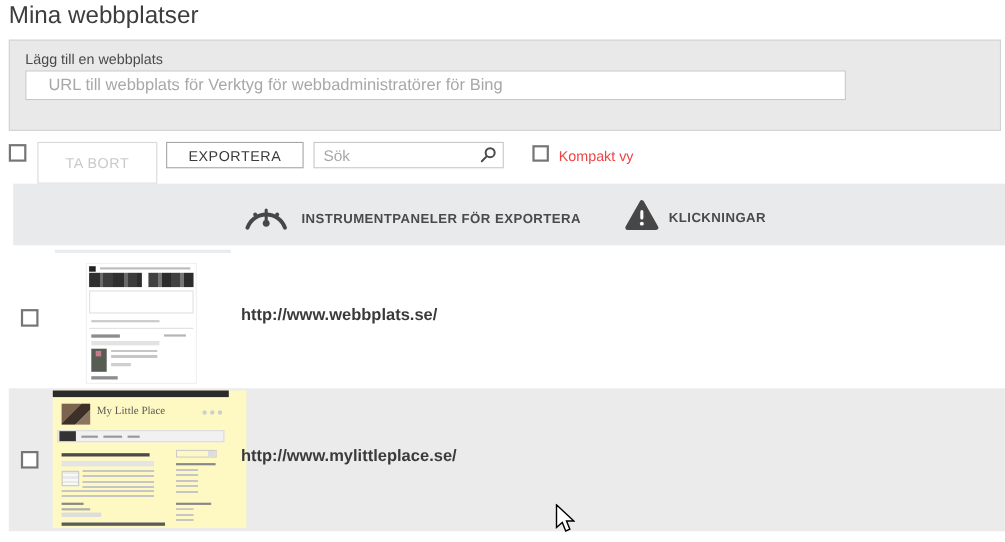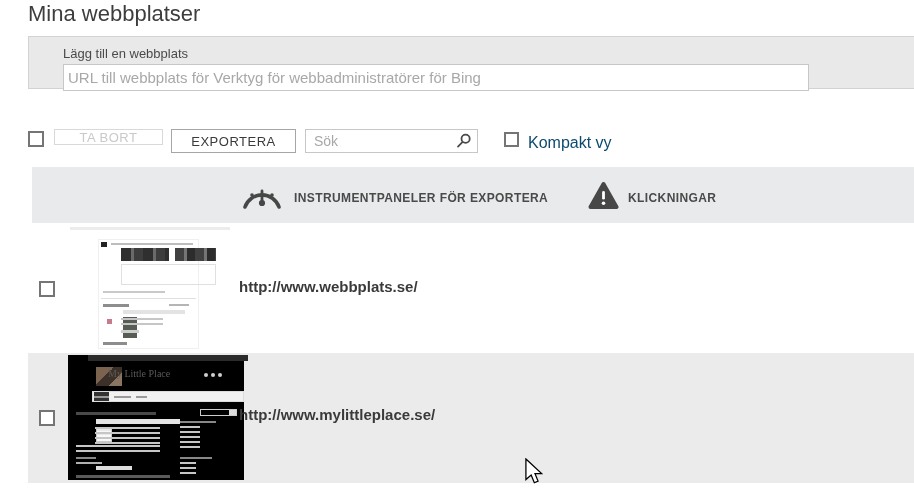--- a/index.html
+++ b/index.html
@@ -2,67 +2,67 @@
 <html><head>
 <meta charset="utf-8">
 <style>
   * { margin:0; padding:0; box-sizing:border-box; }
   html,body { width:914px; height:493px; }
   body {
     font-family:"Liberation Sans", sans-serif;
     background:#ffffff; color:#3a3a3a;
     position:relative; overflow:hidden;
   }
-  .abs { position:absolute;margin-left:20px; }
+  .abs { position:absolute; }
 
   
   #page-title { left:8px; top:1px; font-size:22px; font-weight:400; color:#3d3d3d; }
 
   
-  #add-panel { left:8px; top:36px; width:902px; height:53px; background:#e9e9e9; border:1px solid #d2d2d2; }
+  #add-panel { left:8px; top:36px; width:902px; height:83px; background:#e9e9e9; border:1px solid #d2d2d2; }
   #add-label { left:14px; top:9px; font-size:13px; color:#4a4a4a; }
   #add-input { left:14px; top:27px; width:746px; height:27px; border:1px solid #c7c7c7; background:#fff;
-               font-size:15px; padding:0 4px; color:#3a3a3a; font-family:"Liberation Sans",sans-serif; }
+               font-size:15px; padding:0 20px; color:#3a3a3a; font-family:"Liberation Sans",sans-serif; }
   #add-input::placeholder { color:#a8a8a8; opacity:1; }
   #add-button { left:769px; top:26px; width:113px; height:29px; background:#fff; border:1px solid #a9a9a9;
                 font-size:14px; letter-spacing:0.5px; color:#3a3a3a; cursor:pointer; font-family:"Liberation Sans",sans-serif; }
 
   
   .checkbox { width:16px; height:16px; background:#fff; border:2px solid #757575; }
   #cb-all { left:8px; top:131px; }
-  #btn-delete { left:34px; top:129px; width:109px; height:16px; background:#fff; border:1px solid #d9d9d9;
+  #btn-delete { left:34px; top:129px; width:109px; height:38px; background:#fff; border:1px solid #d9d9d9;
                 color:#c9c9c9; font-size:13px; letter-spacing:0.5px; font-family:"Liberation Sans",sans-serif; }
   #btn-export { left:151px; top:129px; width:125px; height:24px; background:#fff; border:1px solid #a6a6a6;
                 color:#3a3a3a; font-size:13px; letter-spacing:0.5px; cursor:pointer; font-family:"Liberation Sans",sans-serif; }
   #search-wrap { left:285px; top:129px; width:173px; height:24px; }
   #search-input { width:173px; height:24px; border:1px solid #c7c7c7; background:#fff; font-size:14px;
                   padding:0 26px 0 8px; color:#3a3a3a; font-family:"Liberation Sans",sans-serif; }
   #search-input::placeholder { color:#a8a8a8; opacity:1; }
   #search-icon { position:absolute; right:6px; top:4px; }
   #cb-compact { left:484px; top:132px; width:15px; height:15px; }
-  #compact-label { left:508px; top:134px; font-size:16px; color:#0c4a6e;text-align:center; }
+  #compact-label { left:508px; top:134px; font-size:13px; color:#ef4444;text-align:center; }
 
   
   #header-band { left:12px; top:167px; width:902px; height:56px; background:#e8eaeb; }
   .col-head { position:absolute; display:flex; align-items:center; white-space:nowrap; }
   .col-head .lbl { font-size:12px; font-weight:bold; color:#4a4a4a; letter-spacing:0.4px; }
   #col1 { left:208px; top:16px; } #col1 .lbl { margin-left:10px; }
   #col2 { left:556px; top:14px; } #col2 .lbl { margin-left:9px; }
   #col3 { left:726px; top:12px; } #col3 .lbl { margin-left:9px; }
 
   
   #row2-bg { left:8px; top:353px; width:906px; height:130px; background:#ebebeb; }
   #cb-row1 { left:19px; top:281px; } #cb-row2 { left:19px; top:410px; }
   .row-url { font-size:15px; font-weight:bold; color:#3a3a3a; }
   #url1 { left:219px; top:278px; } #url2 { left:219px; top:406px; }
 
   
   #thumb1-strip { left:50px; top:227px; width:160px; height:3px; background:#ececec; }
   #thumb1 { left:78px; top:239px; width:101px; height:110px; background:#fff; border:1px solid #f0f0f0; }
-  #thumb2 { left:48px; top:355px; width:176px; height:125px; background:#000000; }
+  #thumb2 { left:48px; top:355px; width:176px; height:125px; background:#fef9c3; }
   .ln { position:absolute; background:#c9c9c9; }
   .textblock { position:absolute; background:repeating-linear-gradient(#c6c6c6 0 2px, transparent 2px 5px); }
   .t2-title { position:absolute; left:40px; top:13px; font-family:"Liberation Serif", serif; font-size:10px; color:#5a5a5a; }
   .dot { position:absolute; width:4px; height:4px; border-radius:50%; background:#cfcfcf; }
 
   
   #mouse-cursor { left:504px; top:458px; }
 </style>
 </head>
 <body>

